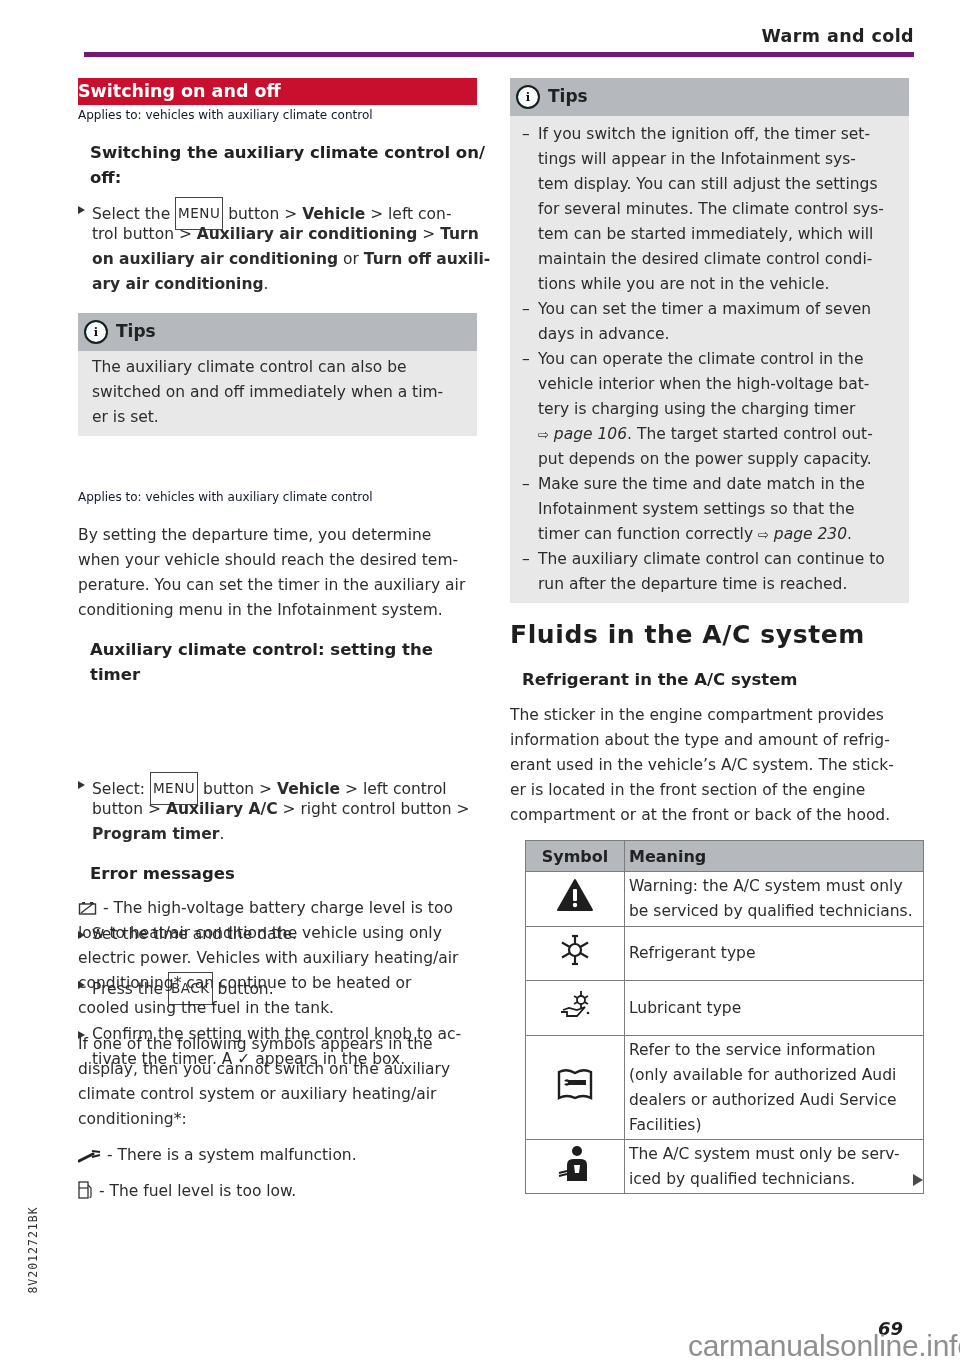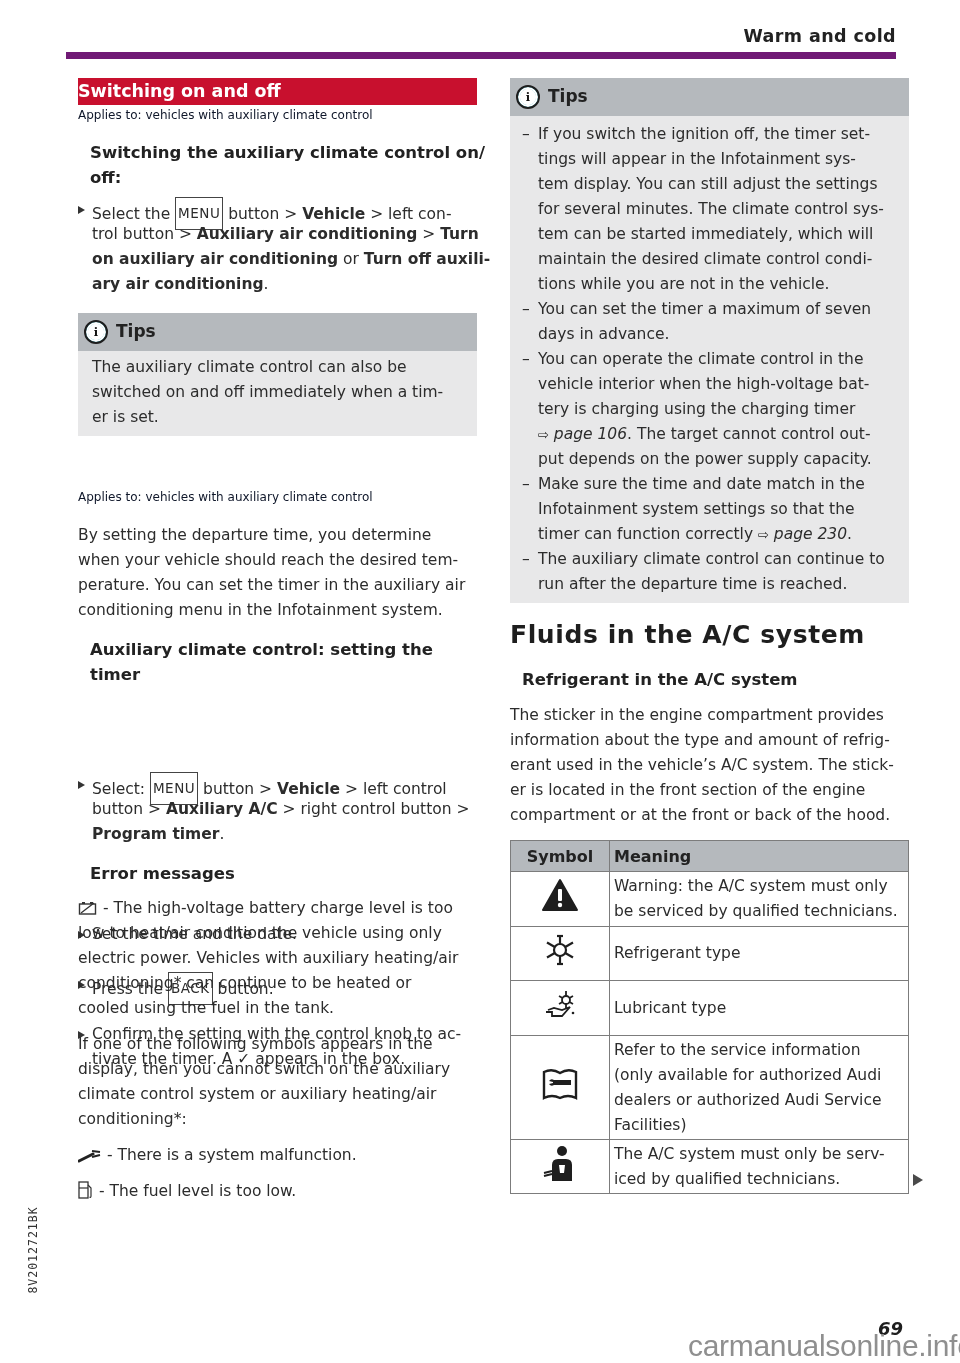--- a/index.html
+++ b/index.html
@@ -2,22 +2,22 @@
 <html><head>
 <meta charset="utf-8">
 <style>
   html, body { margin: 0; padding: 0; }
   body {
     width: 960px; height: 1363px; position: relative; overflow: hidden;
     background: #ffffff; color: #2a2a2a;
     font-family: "DejaVu Sans", sans-serif;
   }
   .page-header {
-    position: absolute; left: 66px; top: 24px; width: 830px; height: 28px;
-    border-bottom: 7px solid #701a75;
+    position: absolute; left: 84px; top: 24px; width: 830px; height: 28px;
+    border-bottom: 5px solid #701a75;
   }
   .page-header .title {
     position: absolute; right: 0; top: 2px;
     font-family: "DejaVu Sans", sans-serif; font-weight: bold; font-size: 17.5px; color: #222;
     letter-spacing: 0.4px;
   }
   .col { position: absolute; top: 0; }
   .col-left { left: 78px; width: 399px; }
   .col-right { left: 510px; width: 399px; }
 
@@ -64,21 +64,21 @@
   .tips-body { font-size: 15.5px; line-height: 25px; color: #2c2c2c; padding: 4px 10px 6px 14px; }
   .dash-item { position: relative; padding-left: 16px; }
   .dash-item .dash { position: absolute; left: 0; top: 0; }
 
   .h1 {
     position: absolute; left: 0; font-family: "DejaVu Sans", sans-serif; font-weight: bold;
     font-size: 25px; letter-spacing: 0.6px; color: #1e1e1e;
   }
 
   table.sym {
-    position: absolute; left: 0; width: 399px; border-collapse: collapse;
+    position: absolute; left: 15px; width: 399px; border-collapse: collapse;
     font-size: 15.5px; color: #2c2c2c;
   }
   table.sym th {
     background: #b5b9bd; text-align: left; font-weight: bold; font-size: 16px; height: 30px;
     border: 1px solid #7c7c7c; padding: 0 0 0 4px; color: #222;
   }
   table.sym th.c1 { text-align: center; padding: 0; }
   table.sym td { border: 1px solid #7c7c7c; vertical-align: middle; line-height: 25px; }
   table.sym td.c1 { width: 96px; text-align: center; }
   table.sym td.c2 { padding: 0 0 0 4px; margin-left: 16px; }
@@ -230,21 +230,21 @@
       <div class="dash-item">
         <span class="dash">–</span>
         <span class="line">You can set the timer a maximum of seven</span>
         <span class="line">days in advance.</span>
       </div>
       <div class="dash-item">
         <span class="dash">–</span>
         <span class="line">You can operate the climate control in the</span>
         <span class="line">vehicle interior when the high-voltage bat-</span>
         <span class="line">tery is charging using the charging timer</span>
-        <span class="line"><span style="font-size:13px">⇨</span> <span class="i">page 106</span><span>. The target cannot control out-</span></span>
+        <span class="line"><span style="font-size:13px">⇨</span> <span class="i">page 106</span><span>. The target started control out-</span></span>
         <span class="line">put depends on the power supply capacity.</span>
       </div>
       <div class="dash-item">
         <span class="dash">–</span>
         <span class="line">Make sure the time and date match in the</span>
         <span class="line">Infotainment system settings so that the</span>
         <span class="line"><span>timer can function correctly </span><span style="font-size:13px">⇨</span> <span class="i">page 230</span><span>.</span></span>
       </div>
       <div class="dash-item">
         <span class="dash">–</span>

